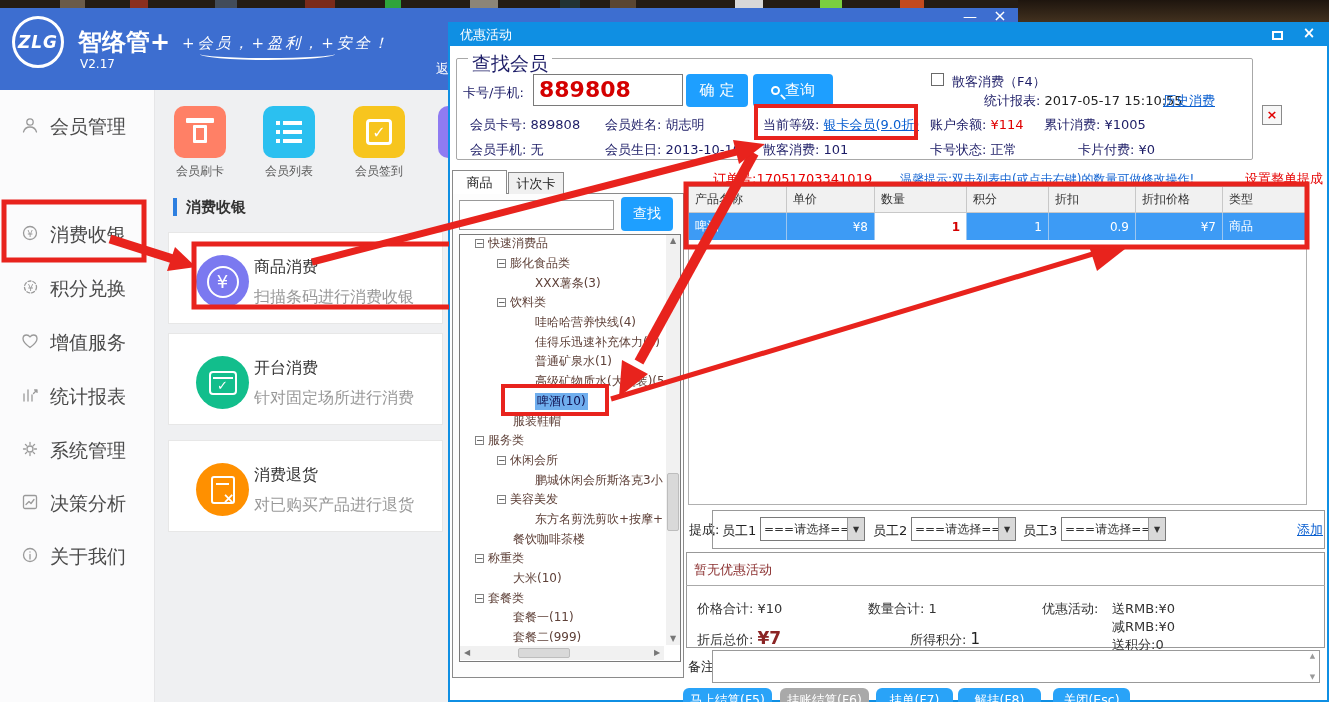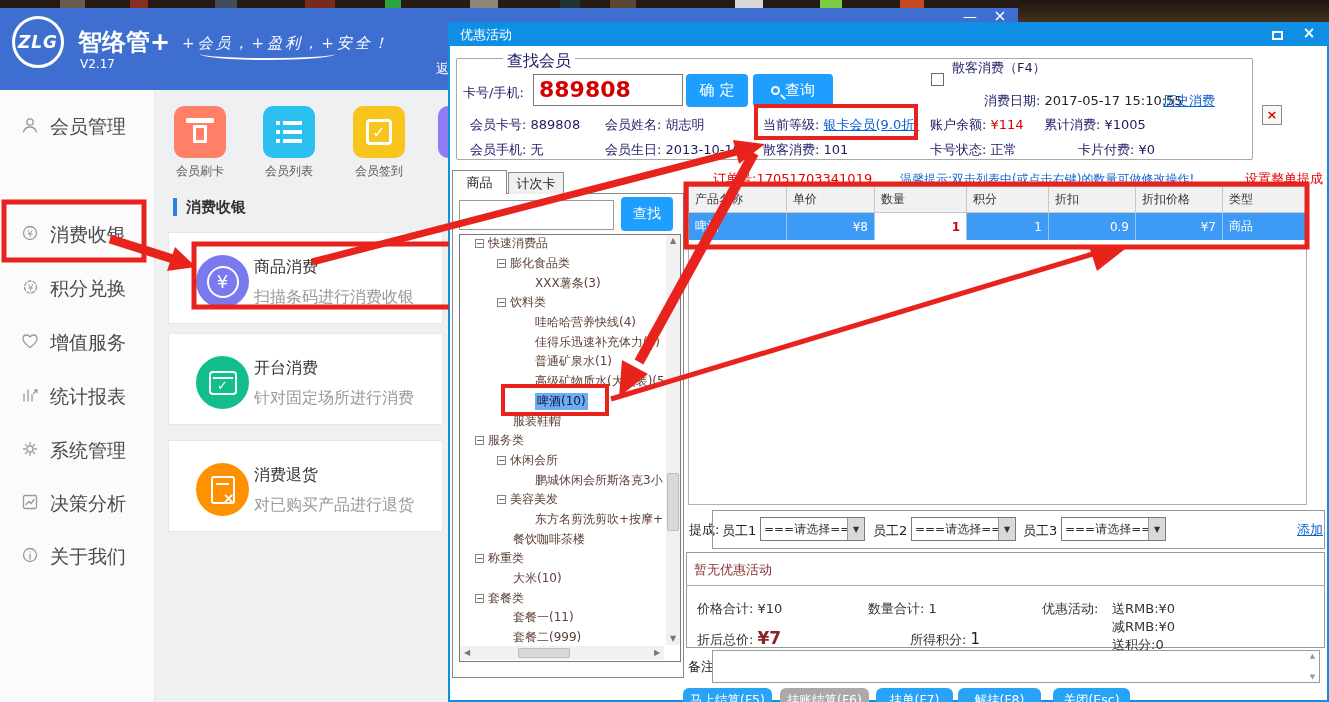--- a/index.html
+++ b/index.html
@@ -49,21 +49,21 @@
 
   
   .dlg { left:448px; top:22px; width:881px; height:680px; background:#fff; border:2px solid #0F8FE3; }
   .dlg-titlebar { left:448px; top:22px; width:881px; height:24px; background:#0F8FE3; }
   .dlg-title { left:460px; top:26px; color:#fff; font-size:13px; }
   .dlg-max { left:1264px; top:25px; width:26px; height:18px; text-align:center; cursor:pointer; }
   .dlg-max i { display:inline-block; width:11px; height:9px; border:2px solid #fff; }
   .dlg-close { left:1296px; top:24px; width:26px; height:20px; color:#fff; font-size:15px; font-weight:bold; text-align:center; cursor:pointer; }
 
   .groupbox { left:456px; top:58px; width:797px; height:102px; border:1px solid #A8A8A8; border-radius:2px; }
-  .legend { left:468px; top:51px; background:#fff; padding:0 4px; font-size:16px; color:#1C1C66;margin-left:35px; }
+  .legend { left:468px; top:51px; background:#fff; padding:0 4px; font-size:19px; color:#1C1C66; }
   .flabel { font-size:13px; color:#1C1C66; }
   .card-input { left:533px; top:74px; width:150px; height:32px; border:1px solid #7A7A7A; background:#fff;
     color:#D40000; font-size:22px; font-weight:bold; padding-left:5px; line-height:30px; }
   .btn-blue { background:#1E9FFF; color:#fff; border:none; border-radius:4px; display:flex; align-items:center; justify-content:center; cursor:pointer; }
   .chk { left:931px; top:73px; width:13px; height:13px; border:1px solid #6A6A6A; background:#fff; cursor:pointer; }
   .link-blue { color:#0A5FD0; text-decoration:underline; cursor:pointer; }
   .link-red { color:#E60000; cursor:pointer; }
   .redx { left:1262px; top:105px; width:20px; height:20px; border:1px solid #8A8A8A; background:#F7F7F7;
     color:#E00000; font-weight:bold; font-size:13px; text-align:center; line-height:18px; cursor:pointer; }
 
@@ -262,23 +262,23 @@
   <div class="abs btn-blue z12" style="left:686px;top:74px;width:62px;height:33px;font-size:15px">
       <span>确 定</span>
     </div>
   <div class="abs btn-blue z12" style="left:753px;top:74px;width:80px;height:33px;font-size:15px;gap:5px">
     <span style="width:9px;height:9px;border:2px solid #fff;border-radius:50%;position:relative">
         <i style="position:absolute;width:6px;height:2px;background:#fff;transform:rotate(45deg);left:7px;top:8px"></i>
       </span>
     <span>查询</span>
   </div>
   <div class="abs chk z12"></div>
-  <div class="abs flabel z12" style="left:952px;top:59px">散客消费（F4）</div>
+  <div class="abs flabel z12" style="left:952px;top:73px">散客消费（F4）</div>
   <div class="abs z12 nowrap" style="left:984px;top:92px;font-size:13px">
-    <span class="flabel">消费日期:</span>
+    <span class="flabel">统计报表:</span>
     <span style="color:#222">2017-05-17 15:10:55</span>
   </div>
   <div class="abs link-blue z12" style="left:1163px;top:92px;font-size:13px">历史消费</div>
 
   <div class="abs flabel z12 nowrap" style="left:470px;top:116px"><span>会员卡号:</span> <span>889808</span></div>
   <div class="abs flabel z12 nowrap" style="left:605px;top:116px"><span>会员姓名:</span> <span>胡志明</span></div>
   <div class="abs flabel z12 nowrap" style="left:763px;top:116px"><span>当前等级:</span> <span class="link-blue">银卡会员(9.0折)</span></div>
   <div class="abs flabel z12 nowrap" style="left:930px;top:116px"><span>账户余额:</span> <span style="color:#E00000">¥114</span></div>
   <div class="abs flabel z12 nowrap" style="left:1044px;top:116px"><span>累计消费:</span> <span>¥1005</span></div>
   <div class="abs flabel z12 nowrap" style="left:470px;top:141px"><span>会员手机:</span> <span>无</span></div>

